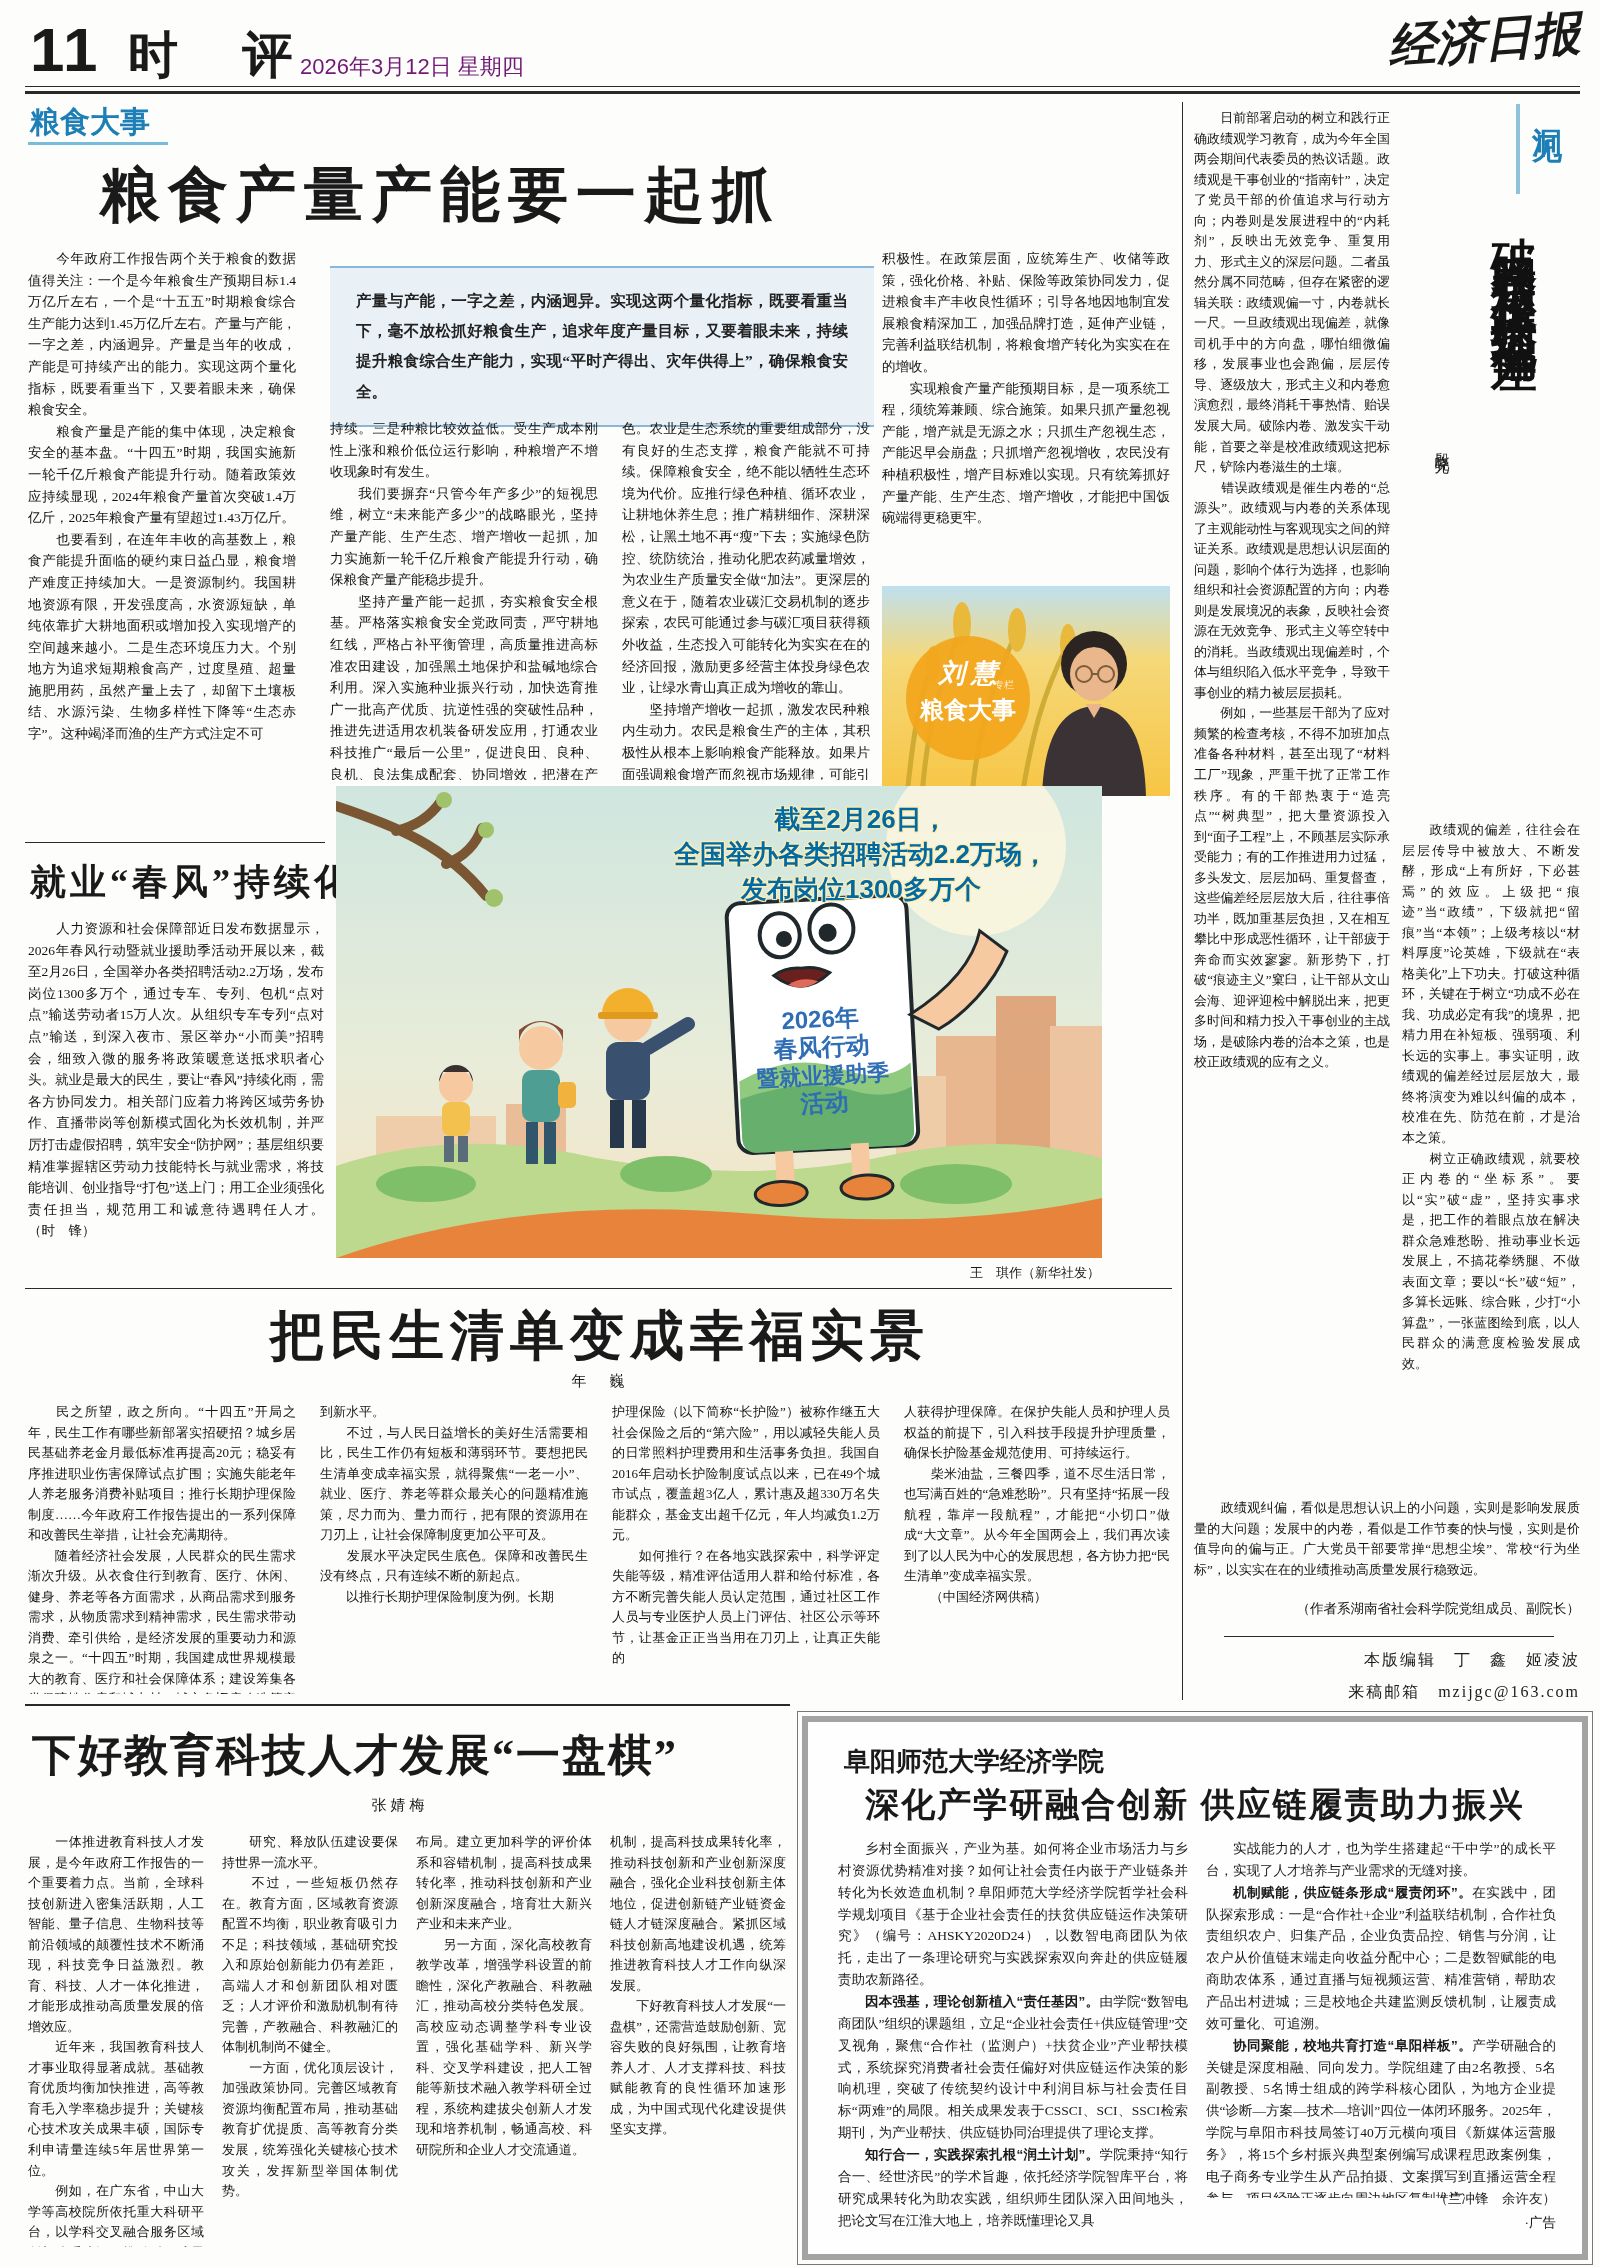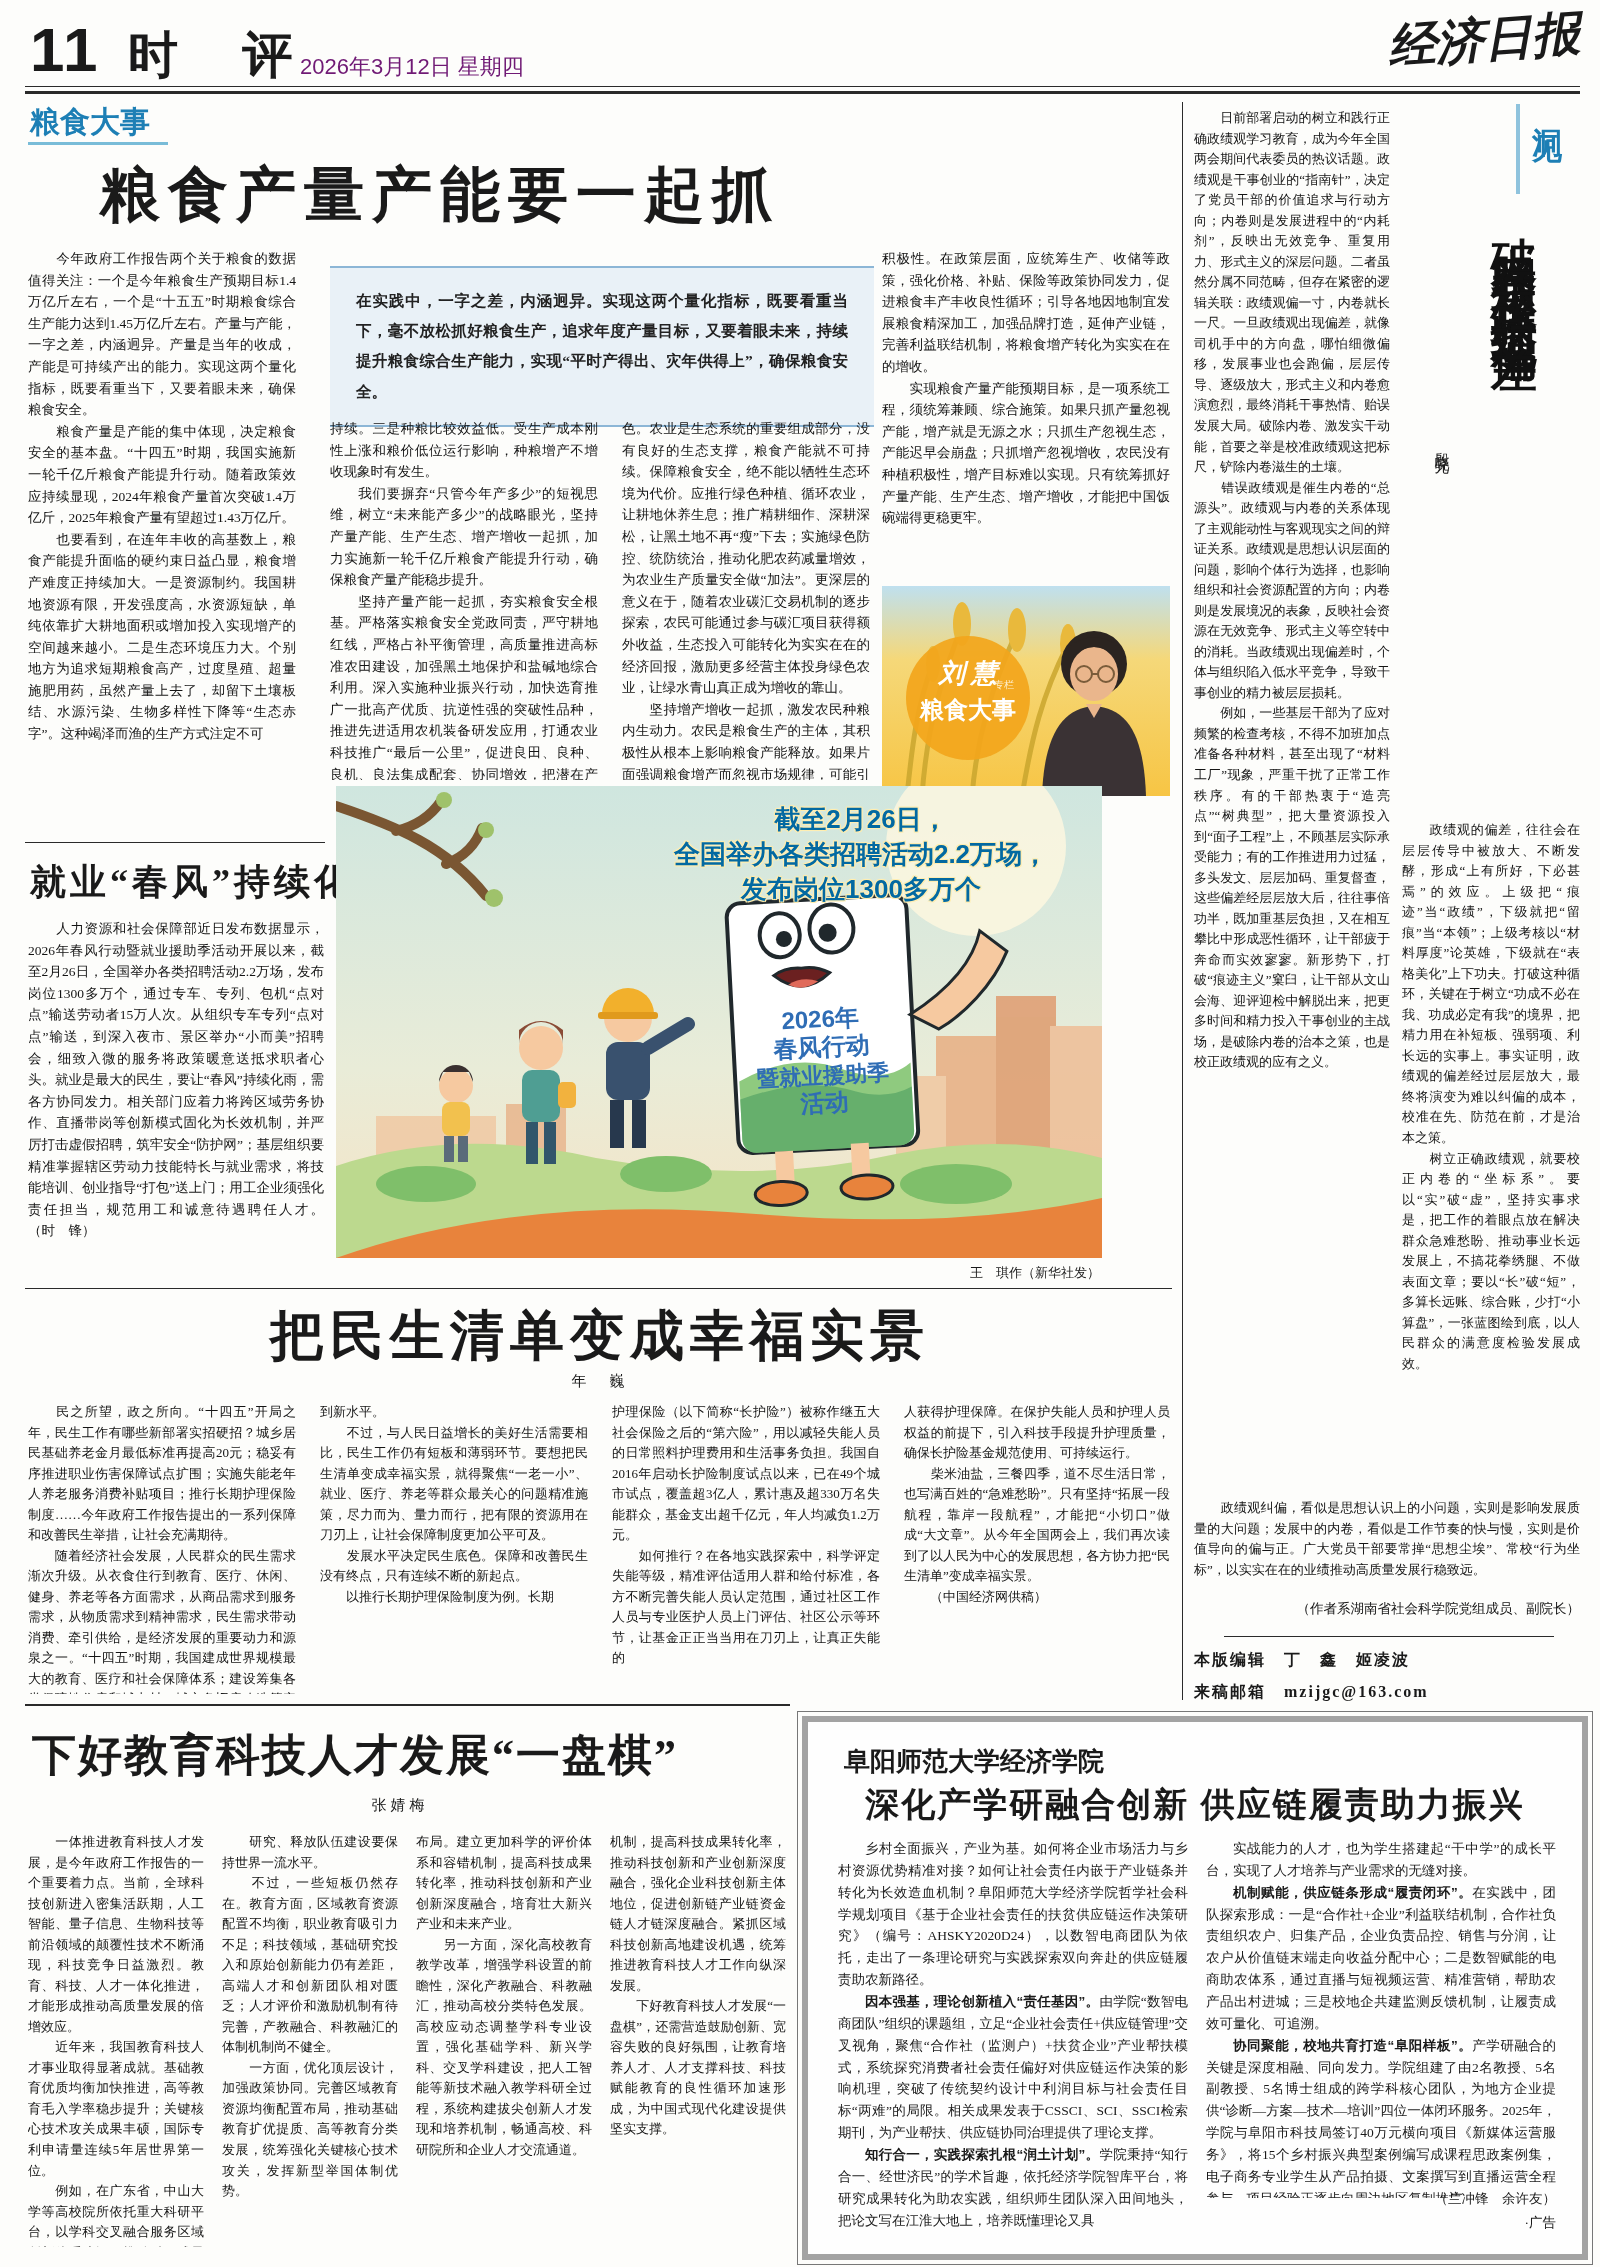--- a/index.html
+++ b/index.html
@@ -27,21 +27,21 @@
   .col-sm{font-size:13px;line-height:1.58;}
   .lede-box{position:absolute;background:#e9f1f7;border-top:2px solid #8cb6d6;border-bottom:2px solid #8cb6d6;
        padding:18px 26px;font-size:15.5px;line-height:1.95;text-align:justify;font-weight:bold;color:#222;}
   
   .insight-tag{position:absolute;writing-mode:vertical-rl;font:bold 30px "Liberation Sans",sans-serif;
        color:#1d7fb5;border-left:4px solid #8fc3dd;padding-left:6px;letter-spacing:6px;}
   .h-insight{position:absolute;writing-mode:vertical-rl;font:bold 46px "Liberation Sans",sans-serif;
        letter-spacing:11px;color:#111;}
   .insight-author{position:absolute;writing-mode:vertical-rl;font:15px "Liberation Serif",serif;letter-spacing:4px;}
   .note{font-size:13.5px;text-align:right;}
-  .editorbox{font-size:16px;text-align:left;letter-spacing:2px;line-height:2.0;font-weight:bold;}
+  .editorbox{font-size:16px;text-align:right;letter-spacing:2px;line-height:2.0;}
   
   .adbox{position:absolute;border:6px solid #a3a3a3;outline:1px solid #777;outline-offset:4px;background:#fefefe;}
   .ad-kicker{font:bold 26px "Liberation Sans",sans-serif;}
   .ad-headline{font:bold 34px "Liberation Sans",sans-serif;letter-spacing:2px;text-align:center;white-space:nowrap;}
   .adcol{position:absolute;font-size:13.5px;line-height:1.62;text-align:justify;overflow:hidden;}
   .adcol p{margin:0;text-indent:2em;}
   .adcol b{font-family:"Liberation Sans",sans-serif;}
   .ad-sign{font-size:13.5px;text-align:right;}
   
   .illus{position:absolute;overflow:hidden;}
@@ -62,21 +62,21 @@
   </div>
   <div class="hrule" style="left:25px;top:86px;width:1555px;"></div>
   <div class="hrule" style="left:25px;top:91px;width:1555px;height:3px;"></div>
 
   <div class="vrule" style="left:1182px;top:102px;height:1598px;"></div>
 
   <div class="abs tag-blue" style="left:30px;top:102px;">粮食大事</div>
   <div class="tag-underline" style="left:28px;top:142px;width:140px;"></div>
   <div class="abs h-main" style="left:100px;top:155px;">粮食产量产能要一起抓</div>
 
-  <div class="lede-box" style="left:330px;top:266px;width:492px;">在实践中，一字之差，内涵迥异。实现这两个量化指标，既要看重当下，毫不放松抓好粮食生产，追求年度产量目标，又要着眼未来，持续提升粮食综合生产能力，实现“平时产得出、灾年供得上”，确保粮食安全。</div>
+  <div class="lede-box" style="left:330px;top:266px;width:492px;">产量与产能，一字之差，内涵迥异。实现这两个量化指标，既要看重当下，毫不放松抓好粮食生产，追求年度产量目标，又要着眼未来，持续提升粮食综合生产能力，实现“平时产得出、灾年供得上”，确保粮食安全。</div>
 
   <div class="col" style="left:28px;top:248px;width:268px;height:585px;">　　今年政府工作报告两个关于粮食的数据值得关注：一个是今年粮食生产预期目标1.4万亿斤左右，一个是“十五五”时期粮食综合生产能力达到1.45万亿斤左右。产量与产能，一字之差，内涵迥异。产量是当年的收成，产能是可持续产出的能力。实现这两个量化指标，既要看重当下，又要着眼未来，确保粮食安全。
 　　粮食产量是产能的集中体现，决定粮食安全的基本盘。“十四五”时期，我国实施新一轮千亿斤粮食产能提升行动。随着政策效应持续显现，2024年粮食产量首次突破1.4万亿斤，2025年粮食产量有望超过1.43万亿斤。
 　　也要看到，在连年丰收的高基数上，粮食产能提升面临的硬约束日益凸显，粮食增产难度正持续加大。一是资源制约。我国耕地资源有限，开发强度高，水资源短缺，单纯依靠扩大耕地面积或增加投入实现增产的空间越来越小。二是生态环境压力大。个别地方为追求短期粮食高产，过度垦殖、超量施肥用药，虽然产量上去了，却留下土壤板结、水源污染、生物多样性下降等“生态赤字”。这种竭泽而渔的生产方式注定不可</div>
   <div class="col" style="left:330px;top:418px;width:268px;height:362px;">持续。三是种粮比较效益低。受生产成本刚性上涨和粮价低位运行影响，种粮增产不增收现象时有发生。
 　　我们要摒弃“只管今年产多少”的短视思维，树立“未来能产多少”的战略眼光，坚持产量产能、生产生态、增产增收一起抓，加力实施新一轮千亿斤粮食产能提升行动，确保粮食产量产能稳步提升。
 　　坚持产量产能一起抓，夯实粮食安全根基。严格落实粮食安全党政同责，严守耕地红线，严格占补平衡管理，高质量推进高标准农田建设，加强黑土地保护和盐碱地综合利用。深入实施种业振兴行动，加快选育推广一批高产优质、抗逆性强的突破性品种，推进先进适用农机装备研发应用，打通农业科技推广“最后一公里”，促进良田、良种、良机、良法集成配套、协同增效，把潜在产能转化为现实产量。
 　　坚持生产生态一起抓，擦亮农业发展的绿色底</div>
   <div class="col" style="left:622px;top:418px;width:248px;height:362px;">色。农业是生态系统的重要组成部分，没有良好的生态支撑，粮食产能就不可持续。保障粮食安全，绝不能以牺牲生态环境为代价。应推行绿色种植、循环农业，让耕地休养生息；推广精耕细作、深耕深松，让黑土地不再“瘦”下去；实施绿色防控、统防统治，推动化肥农药减量增效，为农业生产质量安全做“加法”。更深层的意义在于，随着农业碳汇交易机制的逐步探索，农民可能通过参与碳汇项目获得额外收益，生态投入可能转化为实实在在的经济回报，激励更多经营主体投身绿色农业，让绿水青山真正成为增收的靠山。
 　　坚持增产增收一起抓，激发农民种粮内生动力。农民是粮食生产的主体，其积极性从根本上影响粮食产能释放。如果片面强调粮食增产而忽视市场规律，可能引发粮食价格下跌、农民收入受损，挫伤农民种粮</div>

